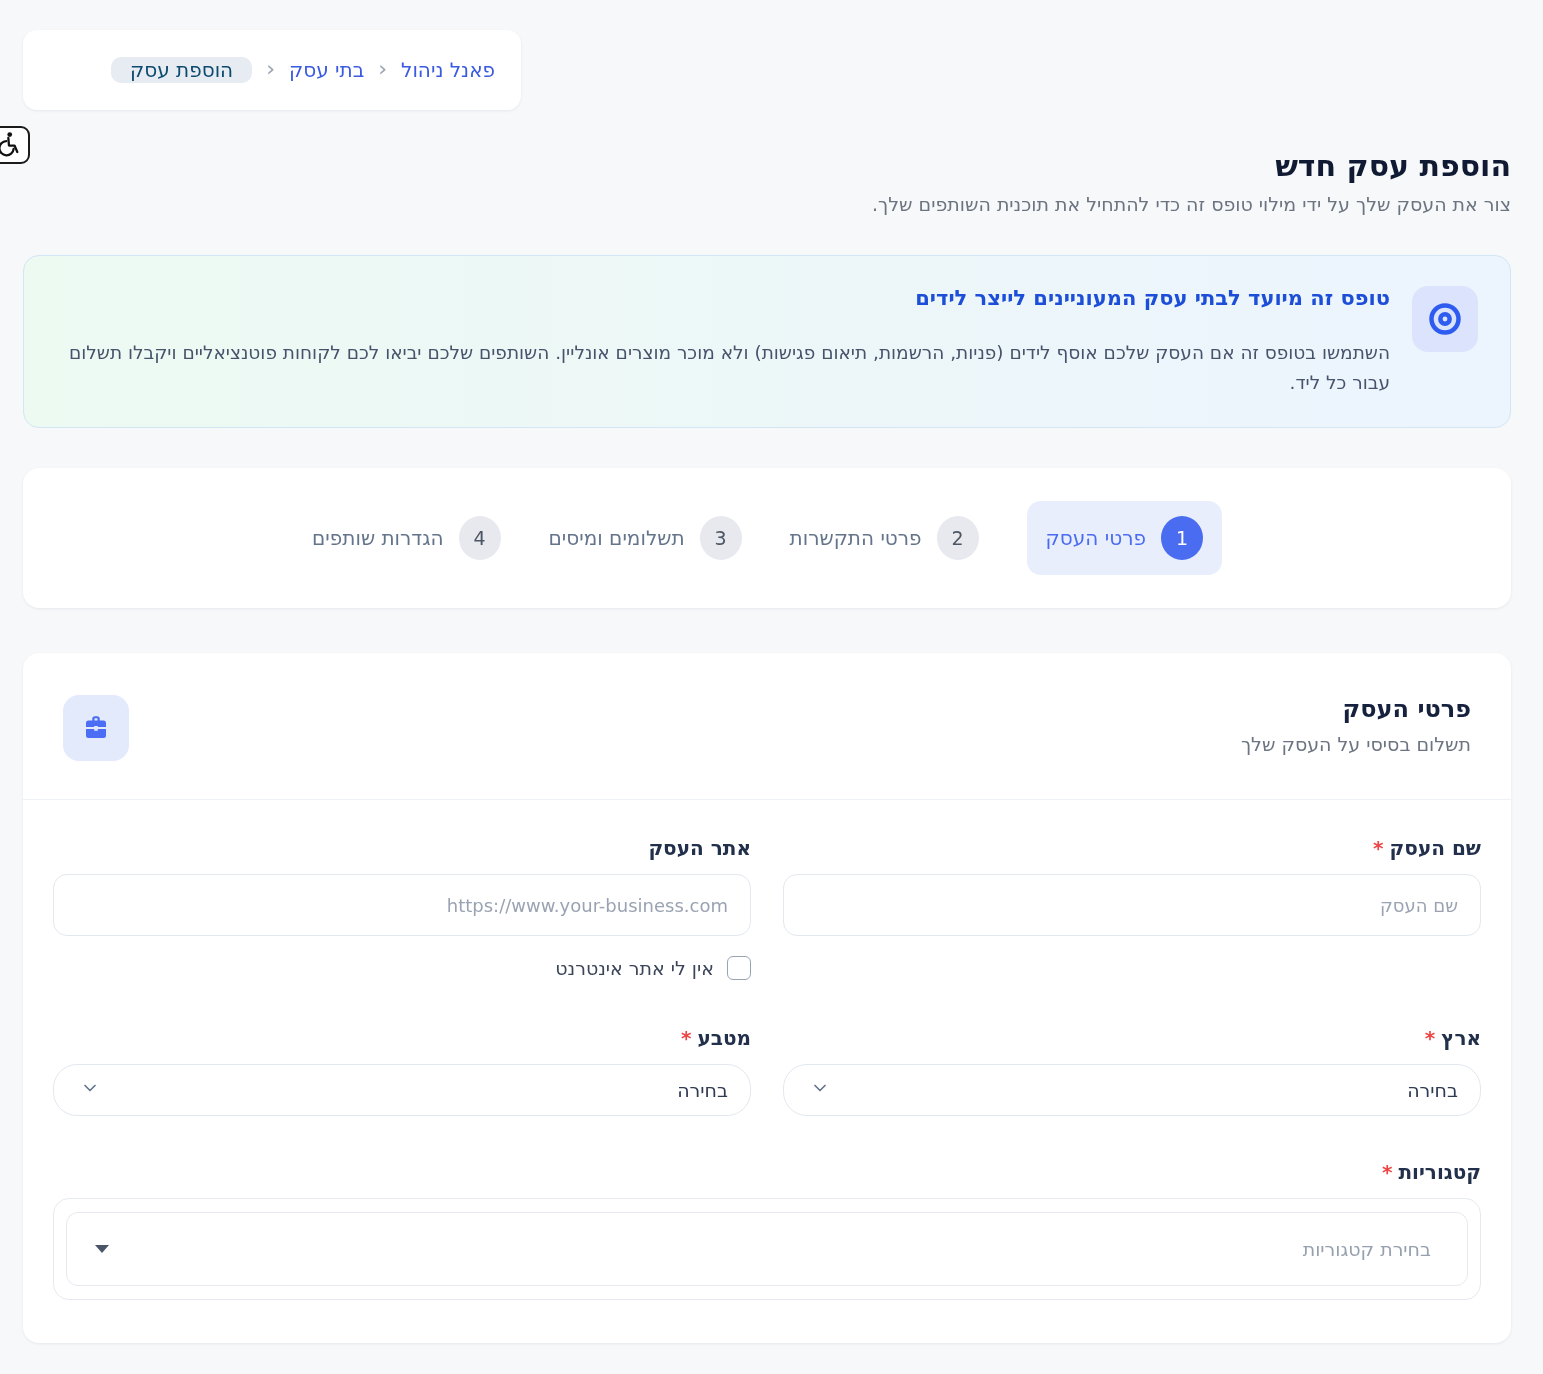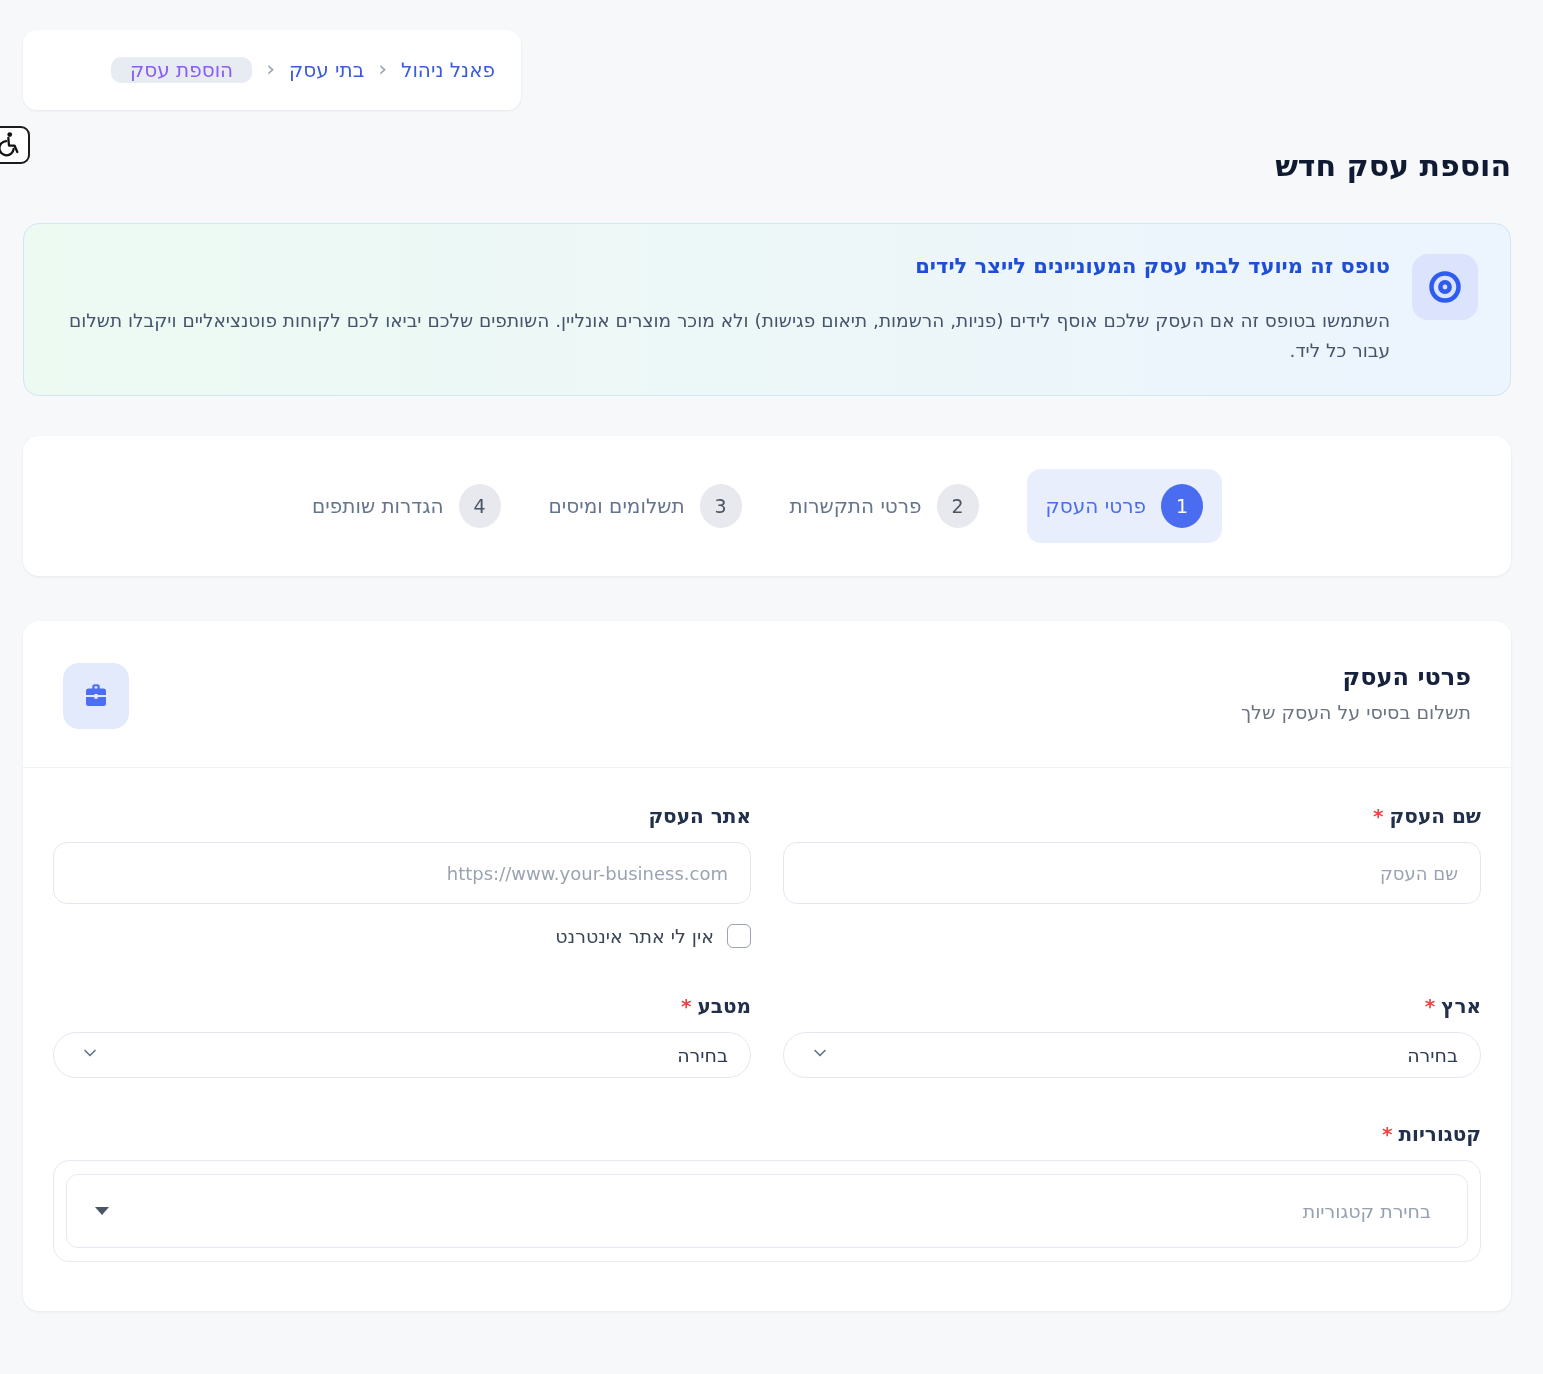--- a/index.html
+++ b/index.html
@@ -25,21 +25,21 @@
   .crumb-card {
     margin-top: 30px; margin-right: 990px;
     width: 498px; height: 80px; background: #fff;
     border-radius: 14px; box-shadow: 0 1px 3px rgba(16,24,40,.07);
     display: flex; align-items: center; padding: 0 26px;
   }
   .crumb { display: flex; align-items: center; gap: 14px; font-size: 20px; }
   .crumb a { color: #3a5be0; text-decoration: none; cursor: pointer; }
   .crumb .sep { color: #9aa4b2; font-size: 22px; line-height: 1; padding-bottom: 3px; }
   .crumb .pill {
-    background: #e7ebf2; color: #8b5cf6; border-radius: 10px;
+    background: #e7ebf2; color: #0c4a6e; border-radius: 10px;
     padding: 1px 19px; font-size: 20px;
   }
 
   
   h1.page-title { margin-top: 38px; font-size: 30px; font-weight: 700; color: #101b33; }
   .page-subtitle { margin-top: 10px; font-size: 19px; color: #6b7480; }
 
   
   .info-box {
     margin-top: 40px;
@@ -103,21 +103,21 @@
 
   .checkbox-row { margin-top: 20px; display: flex; align-items: center; gap: 13px; }
   .checkbox {
     appearance: none; -webkit-appearance: none;
     width: 24px; height: 24px; border: 1.5px solid #9aa3b2; border-radius: 6px;
     background: #fff; cursor: pointer; flex: 0 0 24px;
   }
   .checkbox-label { font-size: 19px; color: #3b4558; cursor: pointer; }
 
   .select-box {
-    height: 46px; border: 1px solid #e3e8ef; border-radius: 24px; background: #fff;
+    height: 52px; border: 1px solid #e3e8ef; border-radius: 24px; background: #fff;
     display: flex; align-items: center; justify-content: space-between;
     padding: 0 22px 0 26px; cursor: pointer;
   }
   .select-value { font-size: 19px; color: #2e3a52; }
 
   .cat-section { margin-top: 44px; }
   .cat-outer { margin-top: 2px; border: 1px solid #e6eaf0; border-radius: 16px; padding: 13px 12px; }
   .cat-inner {
     border: 1px solid #e6eaf0; border-radius: 12px; height: 74px;
     display: flex; align-items: center; justify-content: space-between;
@@ -149,20 +149,21 @@
     <nav class="crumb">
       <a>פאנל ניהול</a>
       <span class="sep">‹</span>
       <a>בתי עסק</a>
       <span class="sep">‹</span>
       <span class="pill">הוספת עסק</span>
     </nav>
   </div>
 
   <h1 class="page-title">הוספת עסק חדש</h1>
+  <p class="page-subtitle">צור את העסק שלך על ידי מילוי טופס זה כדי להתחיל את תוכנית השותפים שלך.</p>
 
   <div class="info-box">
     <div class="info-icon-box">
       <svg width="36" height="36" viewBox="0 0 24 24" fill="none" stroke="#2f5cf0" stroke-width="3">
         <circle cx="12" cy="12" r="9"></circle>
         <circle cx="12" cy="12" r="3.1"></circle>
       </svg>
     </div>
     <div>
       <div class="info-title">טופס זה מיועד לבתי עסק המעוניינים לייצר לידים</div>

